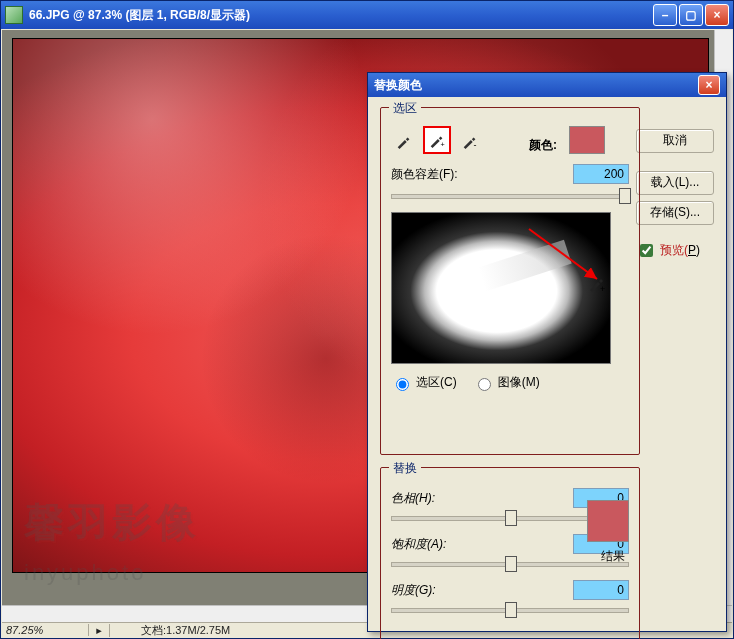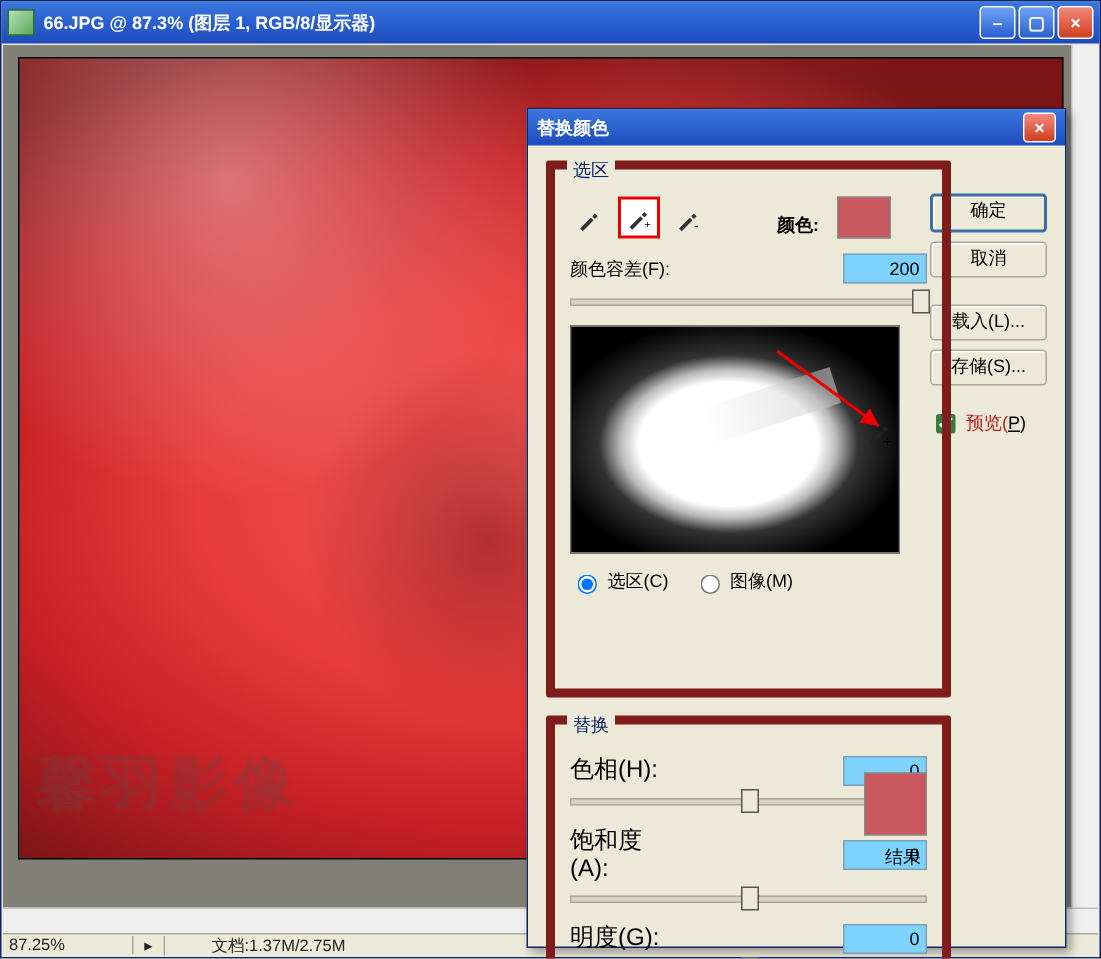--- a/index.html
+++ b/index.html
@@ -91,48 +91,48 @@
     color:rgba(80,80,80,0.25);
     font-family:Arial,sans-serif;
   }
   
   .statusbar {
     position:absolute; left:1px; right:1px; bottom:1px; height:14px;
     background:#ece9d8; display:flex; align-items:center;
     font-size:11px; color:#222;
     border-top:1px solid #aca899;
   }
-  .statusbar .zoom { width:78px; padding:0 4px; border-right:1px solid #aca899;}
+  .statusbar .zoom { width:78px; padding:0 4px; border-right:1px solid #aca899;font-style:italic;}
   .statusbar .pick { width:20px; text-align:center; border-right:1px solid #aca899;}
   .statusbar .docinfo { padding:0 6px;margin-left:25px; }
 
   
   .dialog {
-    position:absolute; left:351px; top:72px; width:360px; height:560px;
+    position:absolute; left:367px; top:72px; width:360px; height:560px;
     background:#ece9d8;
     border:1px solid #0a246a;
     box-sizing:border-box;
     box-shadow:3px 3px 6px rgba(0,0,0,0.35);
   }
   .dlg-titlebar {
     height:24px;
     background:linear-gradient(to bottom,#3b77dd,#1d4bbd);
     display:flex; align-items:center; color:#fff; font-weight:bold;
     padding:0 6px;
   }
   .dlg-titlebar .dlg-title { flex:1; font-size:12px;}
   .dlg-close {
     width:20px; height:18px;
     background:linear-gradient(to bottom,#f28a7a,#d13d1e);
     border:1px solid #fff; border-radius:3px;
     color:#fff; font-weight:bold; display:flex;align-items:center;justify-content:center;
   }
   .dlg-body { position:absolute; top:24px; left:0; right:0; bottom:0; padding:10px 12px 12px 12px;}
   .groupbox {
-    border:6px solid #7f1d1d; border-radius:2px;
+    border:1px solid #7f1d1d; border-radius:2px;
     position:relative; padding:14px 10px 12px 10px; margin-bottom:12px;
   }
   .groupbox > .legend {
     position:absolute; top:-8px; left:8px;
     background:#ece9d8; padding:0 4px; color:#0a246a; font-size:12px;
   }
   .selgroup { height:320px; }
   .replgroup { height:160px; }
   .side-btns {
     position:absolute; right:12px; top:32px; width:78px;
@@ -197,21 +197,21 @@
     position:absolute; left:135px; top:14px;
   }
   .cursor-eyed {
     position:absolute; left:195px; top:60px;
   }
   .radio-row { margin-top:10px; display:flex; gap:16px; align-items:center; font-size:12px;}
   .radio-row label { display:flex; align-items:center; gap:4px;}
   .radio-row input { width:13px;height:13px;}
 
   .row { display:flex; align-items:center; gap:6px; margin:6px 0 0 0;}
-  .row .lab { width:60px; font-size:16px;}
+  .row .lab { width:60px; font-size:12px;font-style:italic;}
   .result-swatch {
     position:absolute; right:10px; top:32px;
     width:40px; height:40px; border:1px solid #888;
   }
   .result-label { position:absolute; right:14px; top:80px; font-size:12px;}
   .hotkey { text-decoration:underline; }
 </style>
 </head>
 <body>
 
@@ -222,41 +222,41 @@
     <div class="win-btns">
       <div class="win-btn">–</div>
       <div class="win-btn">▢</div>
       <div class="win-btn close">×</div>
     </div>
   </div>
 
   <div class="canvas-area">
     <div class="rose"></div>
     <div class="watermark">馨羽影像</div>
+    <div class="watermark2">inyuphoto</div>
   </div>
   <div class="scroll-v"></div>
   <div class="scroll-h"></div>
 
   <div class="statusbar">
     <div class="zoom">87.25%</div>
     <div class="pick">▸</div>
     <div class="docinfo">文档:1.37M/2.75M</div>
   </div>
 </div>
 
 <div class="dialog">
   <div class="dlg-titlebar">
     <span class="dlg-title">替换颜色</span>
     <div class="dlg-close">×</div>
   </div>
 
   <div class="dlg-body">
 
     <div class="side-btns">
-      <div class="btn default">确定</div>
       <div class="btn">取消</div>
       <div style="height:6px"></div>
       <div class="btn">载入(L)...</div>
       <div class="btn">存储(S)...</div>
       <label class="preview-check">
         <input type="checkbox" checked="" style="">
         <span><span style="color:#b91c1c">预览(</span><span class="hotkey">P</span><span>)</span></span>
       </label>
     </div>
 

